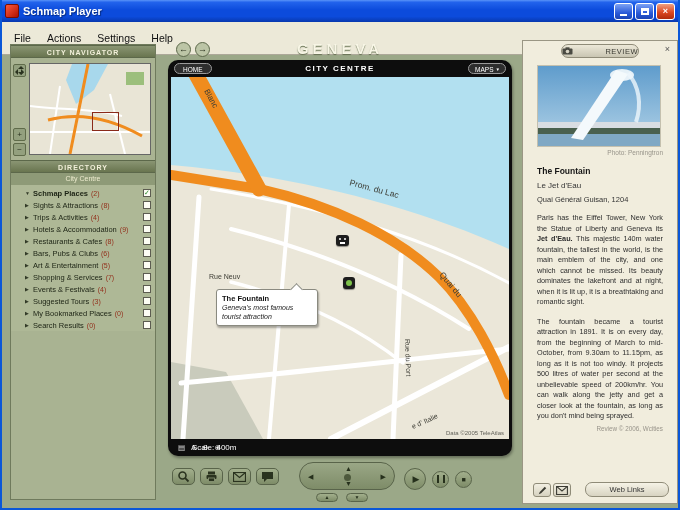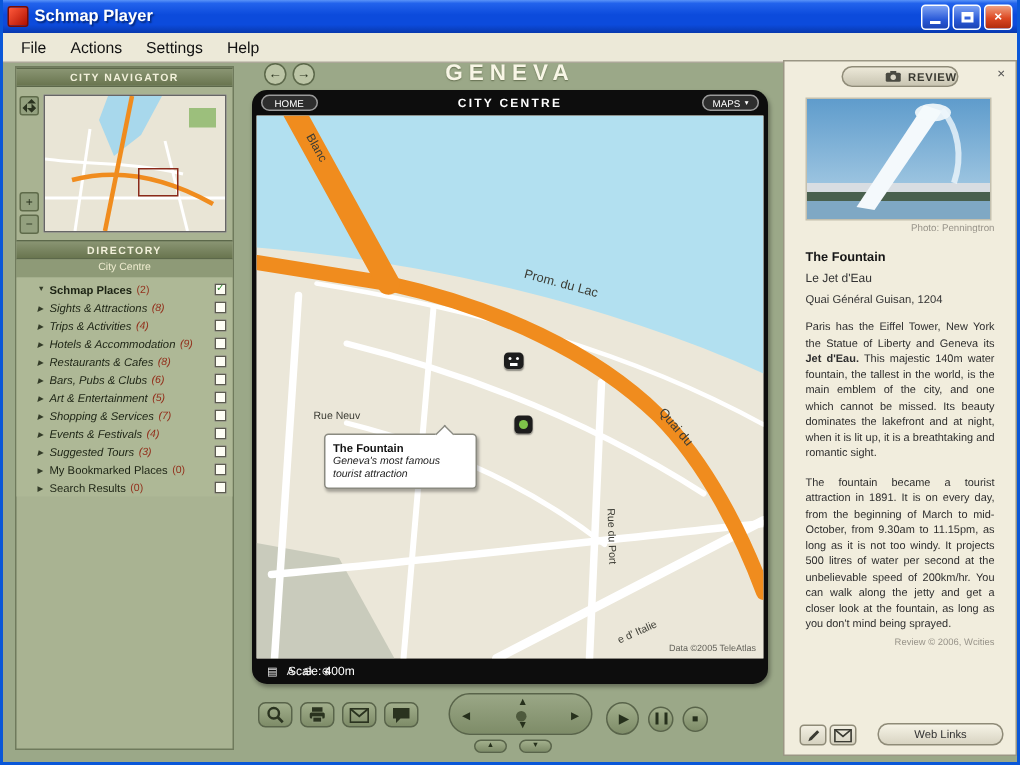--- a/index.html
+++ b/index.html
@@ -16,21 +16,21 @@
   .title-text { color:#fff; font-size:11px; font-weight:bold; text-shadow:1px 1px 1px #052a80; flex:1; }
   .win-btns { display:flex; gap:2px; }
   .wbtn { width:19px; height:17px; border:1px solid #fff; border-radius:3px;
     display:flex; align-items:center; justify-content:center; color:#fff; font-size:9px; font-weight:bold; }
   .wbtn.min, .wbtn.max { background:linear-gradient(180deg,#7da2f4,#2a5ad8 60%,#1c44b4); }
   .wbtn.close { background:linear-gradient(180deg,#f0a080,#dc4822 55%,#b02c0c); }
   .minbar { width:7px; height:2px; background:#fff; margin-top:7px; }
   .maxbox { width:8px; height:7px; border:2px solid #fff; border-top-width:3px; }
 
   
-  .menubar { position:absolute; left:0; top:22px; right:0; height:20px; background:#ece9d8;
+  .menubar { position:absolute; left:0; top:22px; right:0; height:33px; background:#ece9d8;
     border-bottom:1px solid #aca899; display:flex; align-items:center; padding-left:4px; }
   .menu-item { font-size:10.5px; color:#111; padding:0 8px; }
 
   
   .left-panel { position:absolute; left:8px; top:44px; width:146px; height:456px;
     background:#a9b392; border:1px solid #6f7a5c; }
   .sec-header { height:13px; line-height:13px; text-align:center; font-size:7px; font-weight:bold;
     letter-spacing:1px; color:#f2f0da; background:linear-gradient(180deg,#8a9573,#69754f);
     border-top:1px solid #5c684a; border-bottom:1px solid #5c684a; }
   .nav-body { position:relative; height:102px; }
@@ -44,21 +44,21 @@
   .pt.dn { left:4px; bottom:1px; border-left:3px solid transparent; border-right:3px solid transparent; border-top:3px solid #2a331f; }
   .pt.lf { left:1px; top:4px; border-top:3px solid transparent; border-bottom:3px solid transparent; border-right:3px solid #2a331f; }
   .pt.rt { right:1px; top:4px; border-top:3px solid transparent; border-bottom:3px solid transparent; border-left:3px solid #2a331f; }
   .thumb { position:absolute; left:18px; top:5px; width:122px; height:92px;
     border:1px solid #666; background:#e9e5d6; }
   .thumb-vp { position:absolute; left:62px; top:48px; width:27px; height:19px;
     border:1.5px solid #8a2a1a; }
   .subbar { height:12px; line-height:12px; text-align:center; font-size:7px; color:#eeeccf; background:#8e9a77; }
   .tree { background:#aeb896; padding-top:2px; }
   .dir-row { display:flex; align-items:center; height:12px; padding:0 4px 0 14px; }
-  .dir-row.child { padding-left:14px;font-style:italic; }
+  .dir-row.child { padding-left:14px; }
   .dir-row.root .dir-label { font-weight:bold; }
   .tri { width:8px; font-size:5px; color:#333b28; flex:0 0 auto; }
   .dir-label { font-size:7.5px; color:#1c2314; white-space:nowrap; }
   .dir-count { font-size:7px; color:#93301c; margin-left:3px; }
   .flex-sp { flex:1; }
   .cbx { width:8px; height:8px; background:#fdfdf4; border:1px solid #5c5c50;
     font-size:7px; line-height:6px; color:#2e8a2e; text-align:center; flex:0 0 auto; }
 
   
   .nav-circles { position:absolute; left:174px; top:42px; display:flex; gap:4px; }
@@ -113,22 +113,22 @@
     color:#26301c; display:flex; align-items:center; justify-content:center; }
   .t-play { width:22px; height:22px; font-size:9px; padding-left:2px; }
   .t-sm { width:17px; height:17px; font-size:7px; }
   .pause-bars { width:8px; height:8px; border-left:2.5px solid #26301c; border-right:2.5px solid #26301c; }
 
   
   .right-panel { position:absolute; left:520px; top:40px; width:156px; height:464px;
     background:#f1eddd; border:1px solid #9a9684; padding:0 14px; }
   .review-tab { position:absolute; left:50%; transform:translateX(-50%); top:3px; width:78px; height:14px;
     border:1px solid #8f8b78; border-radius:7px; background:linear-gradient(180deg,#ece8d8,#c9c5b2);
-    display:flex; align-items:center; justify-content:flex-end; gap:4px;
-    font-size:7.5px; font-weight:bold; color:#3a3a32; letter-spacing:0.5px; }
+    display:flex; align-items:center; justify-content:space-between; gap:4px;
+    font-size:7.5px; font-weight:normal; color:#3a3a32; letter-spacing:0.5px; }
   .panel-close { position:absolute; right:4px; top:3px; width:11px; height:11px; font-size:9px;
     line-height:10px; text-align:center; color:#555; }
   .photo { margin-top:24px; width:124px; height:82px; border:1px solid #c4c0ae; }
   .photo-credit { font-size:6.5px; color:#98948a; text-align:right; margin-top:2px; }
   .rev-title { font-size:8.5px; font-weight:bold; color:#161616; margin-top:10px; }
   .rev-subtitle { font-size:8px; color:#333; margin-top:5px; }
   .rev-address { font-size:7.5px; color:#333; margin-top:5px; }
   .rev-p { font-size:7.3px; line-height:10.5px; color:#2e2e2e; text-align:justify; margin-top:9px; }
   .rev-credit { font-size:6.3px; color:#98948a; text-align:right; margin-top:3px; }
   .panel-actions { position:absolute; left:10px; right:8px; bottom:6px; display:flex; align-items:flex-end; gap:2px; }

